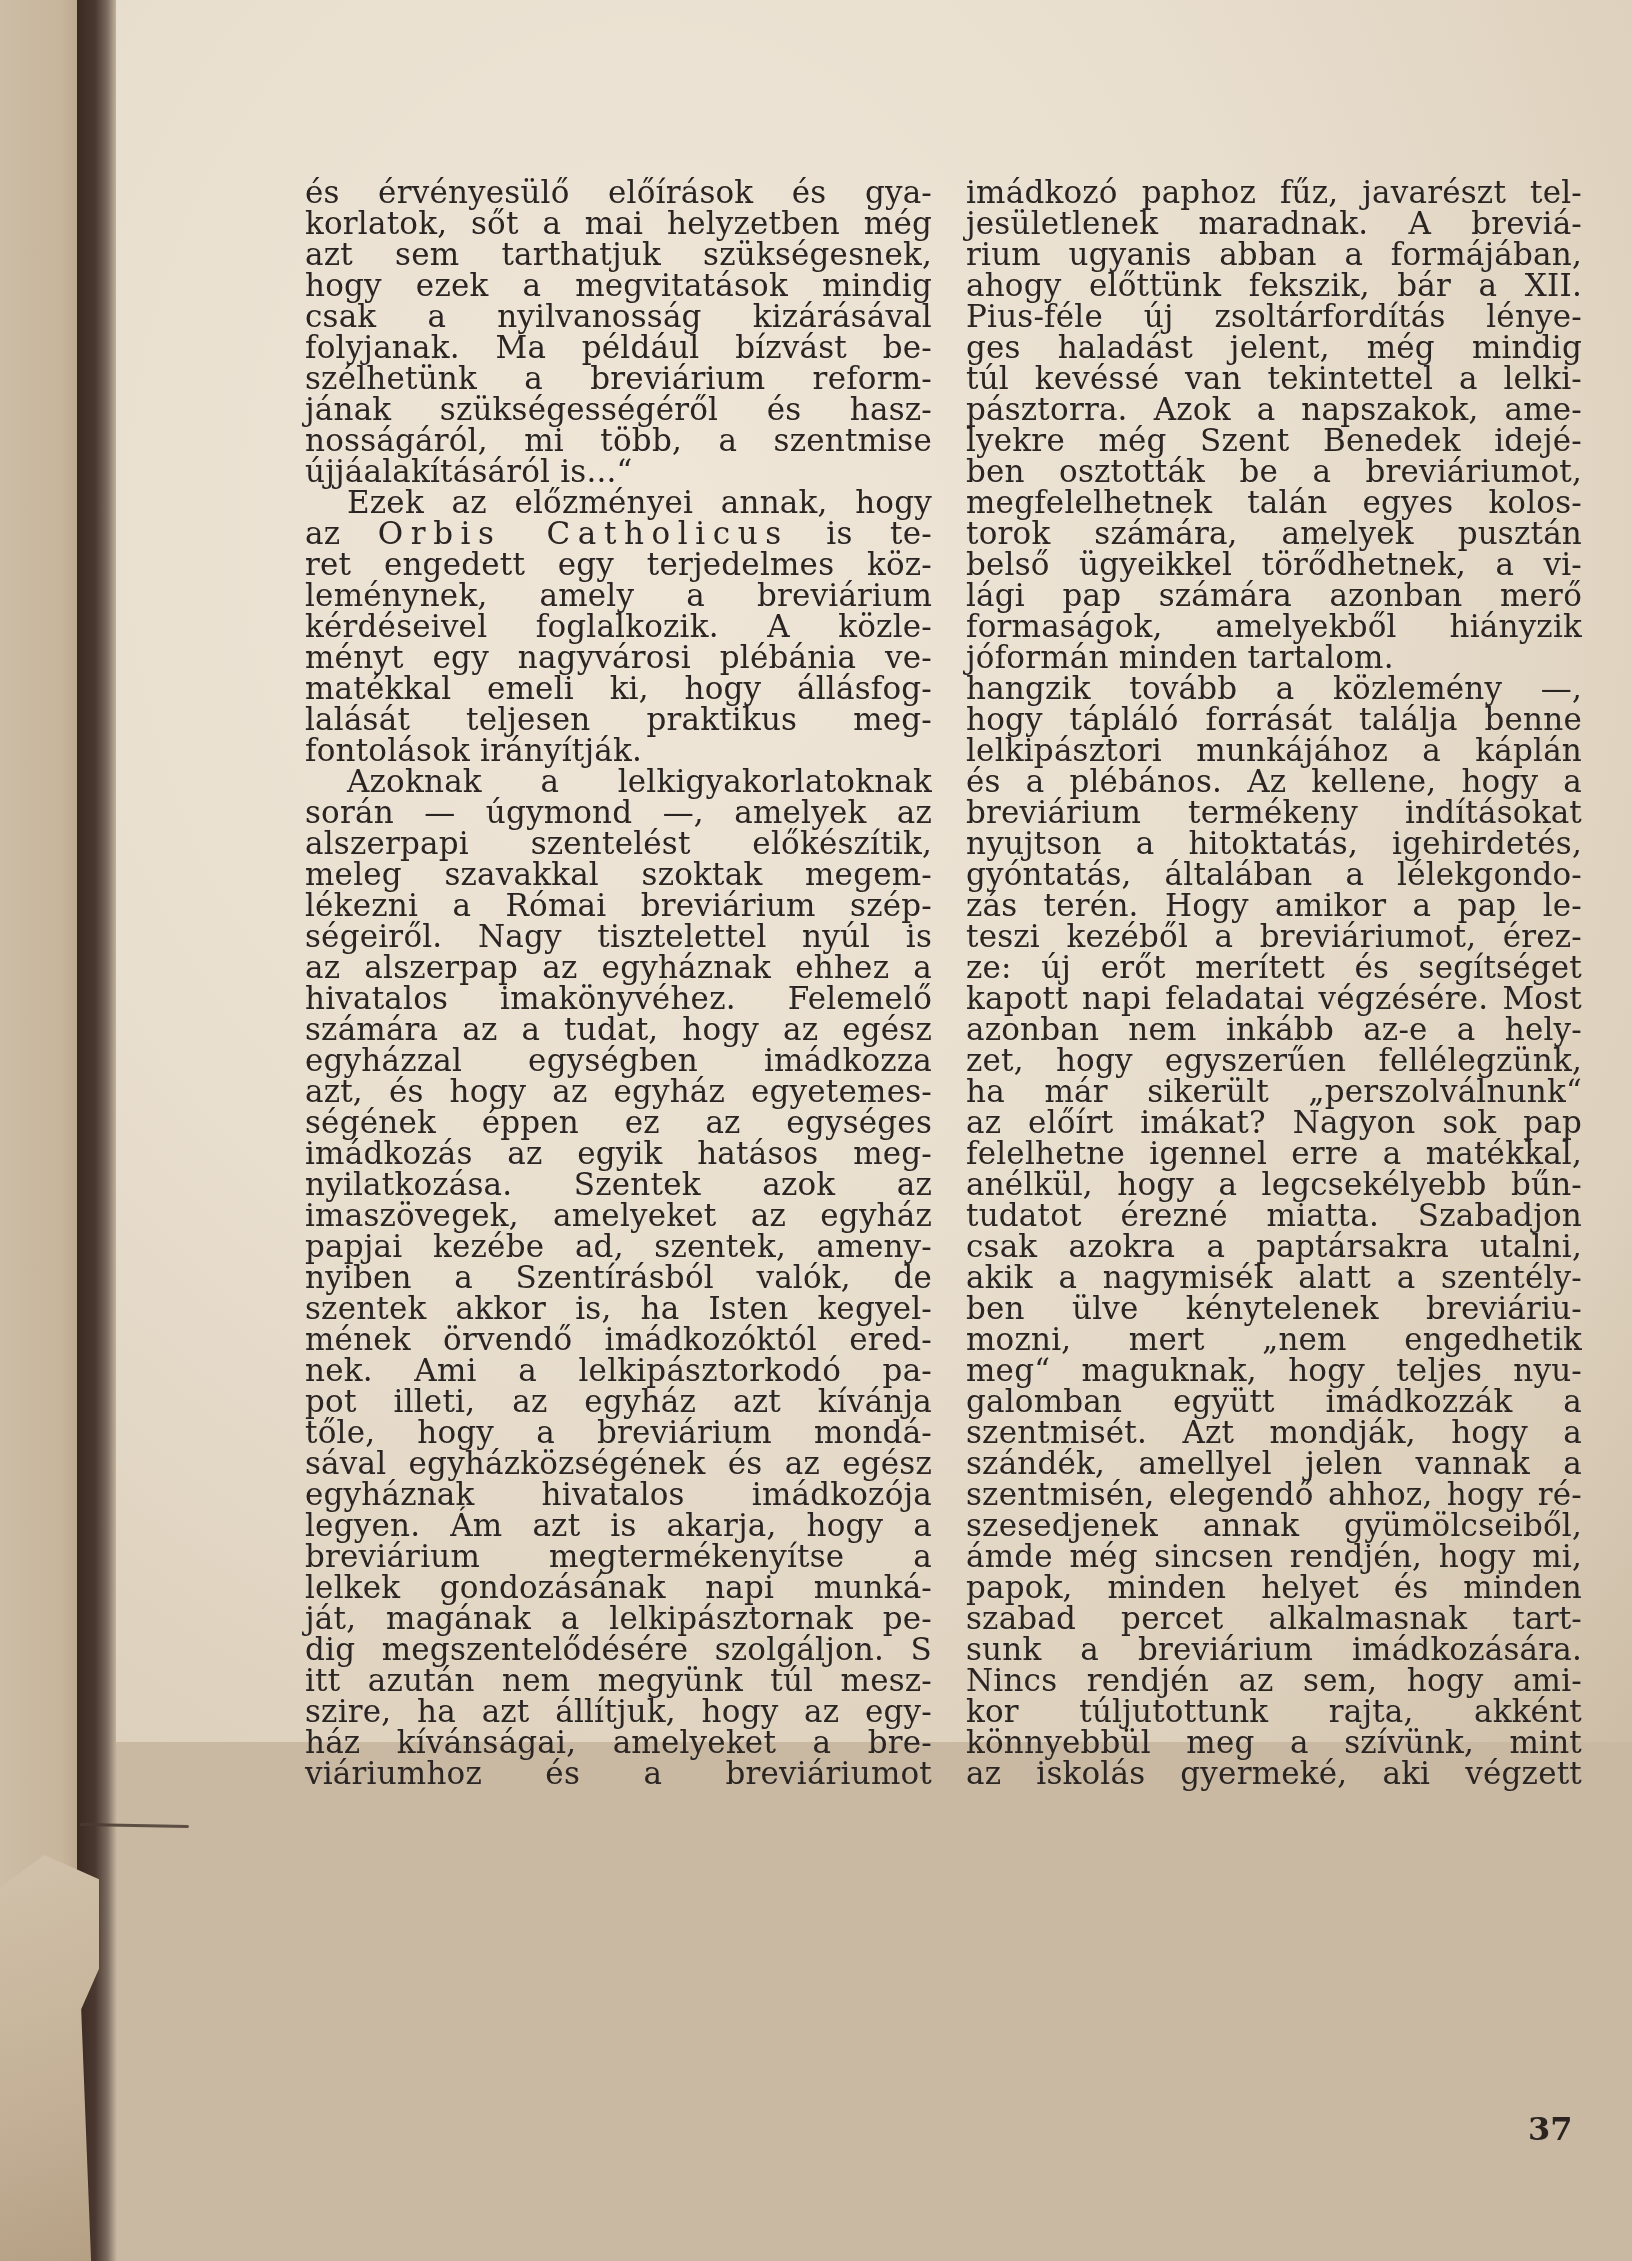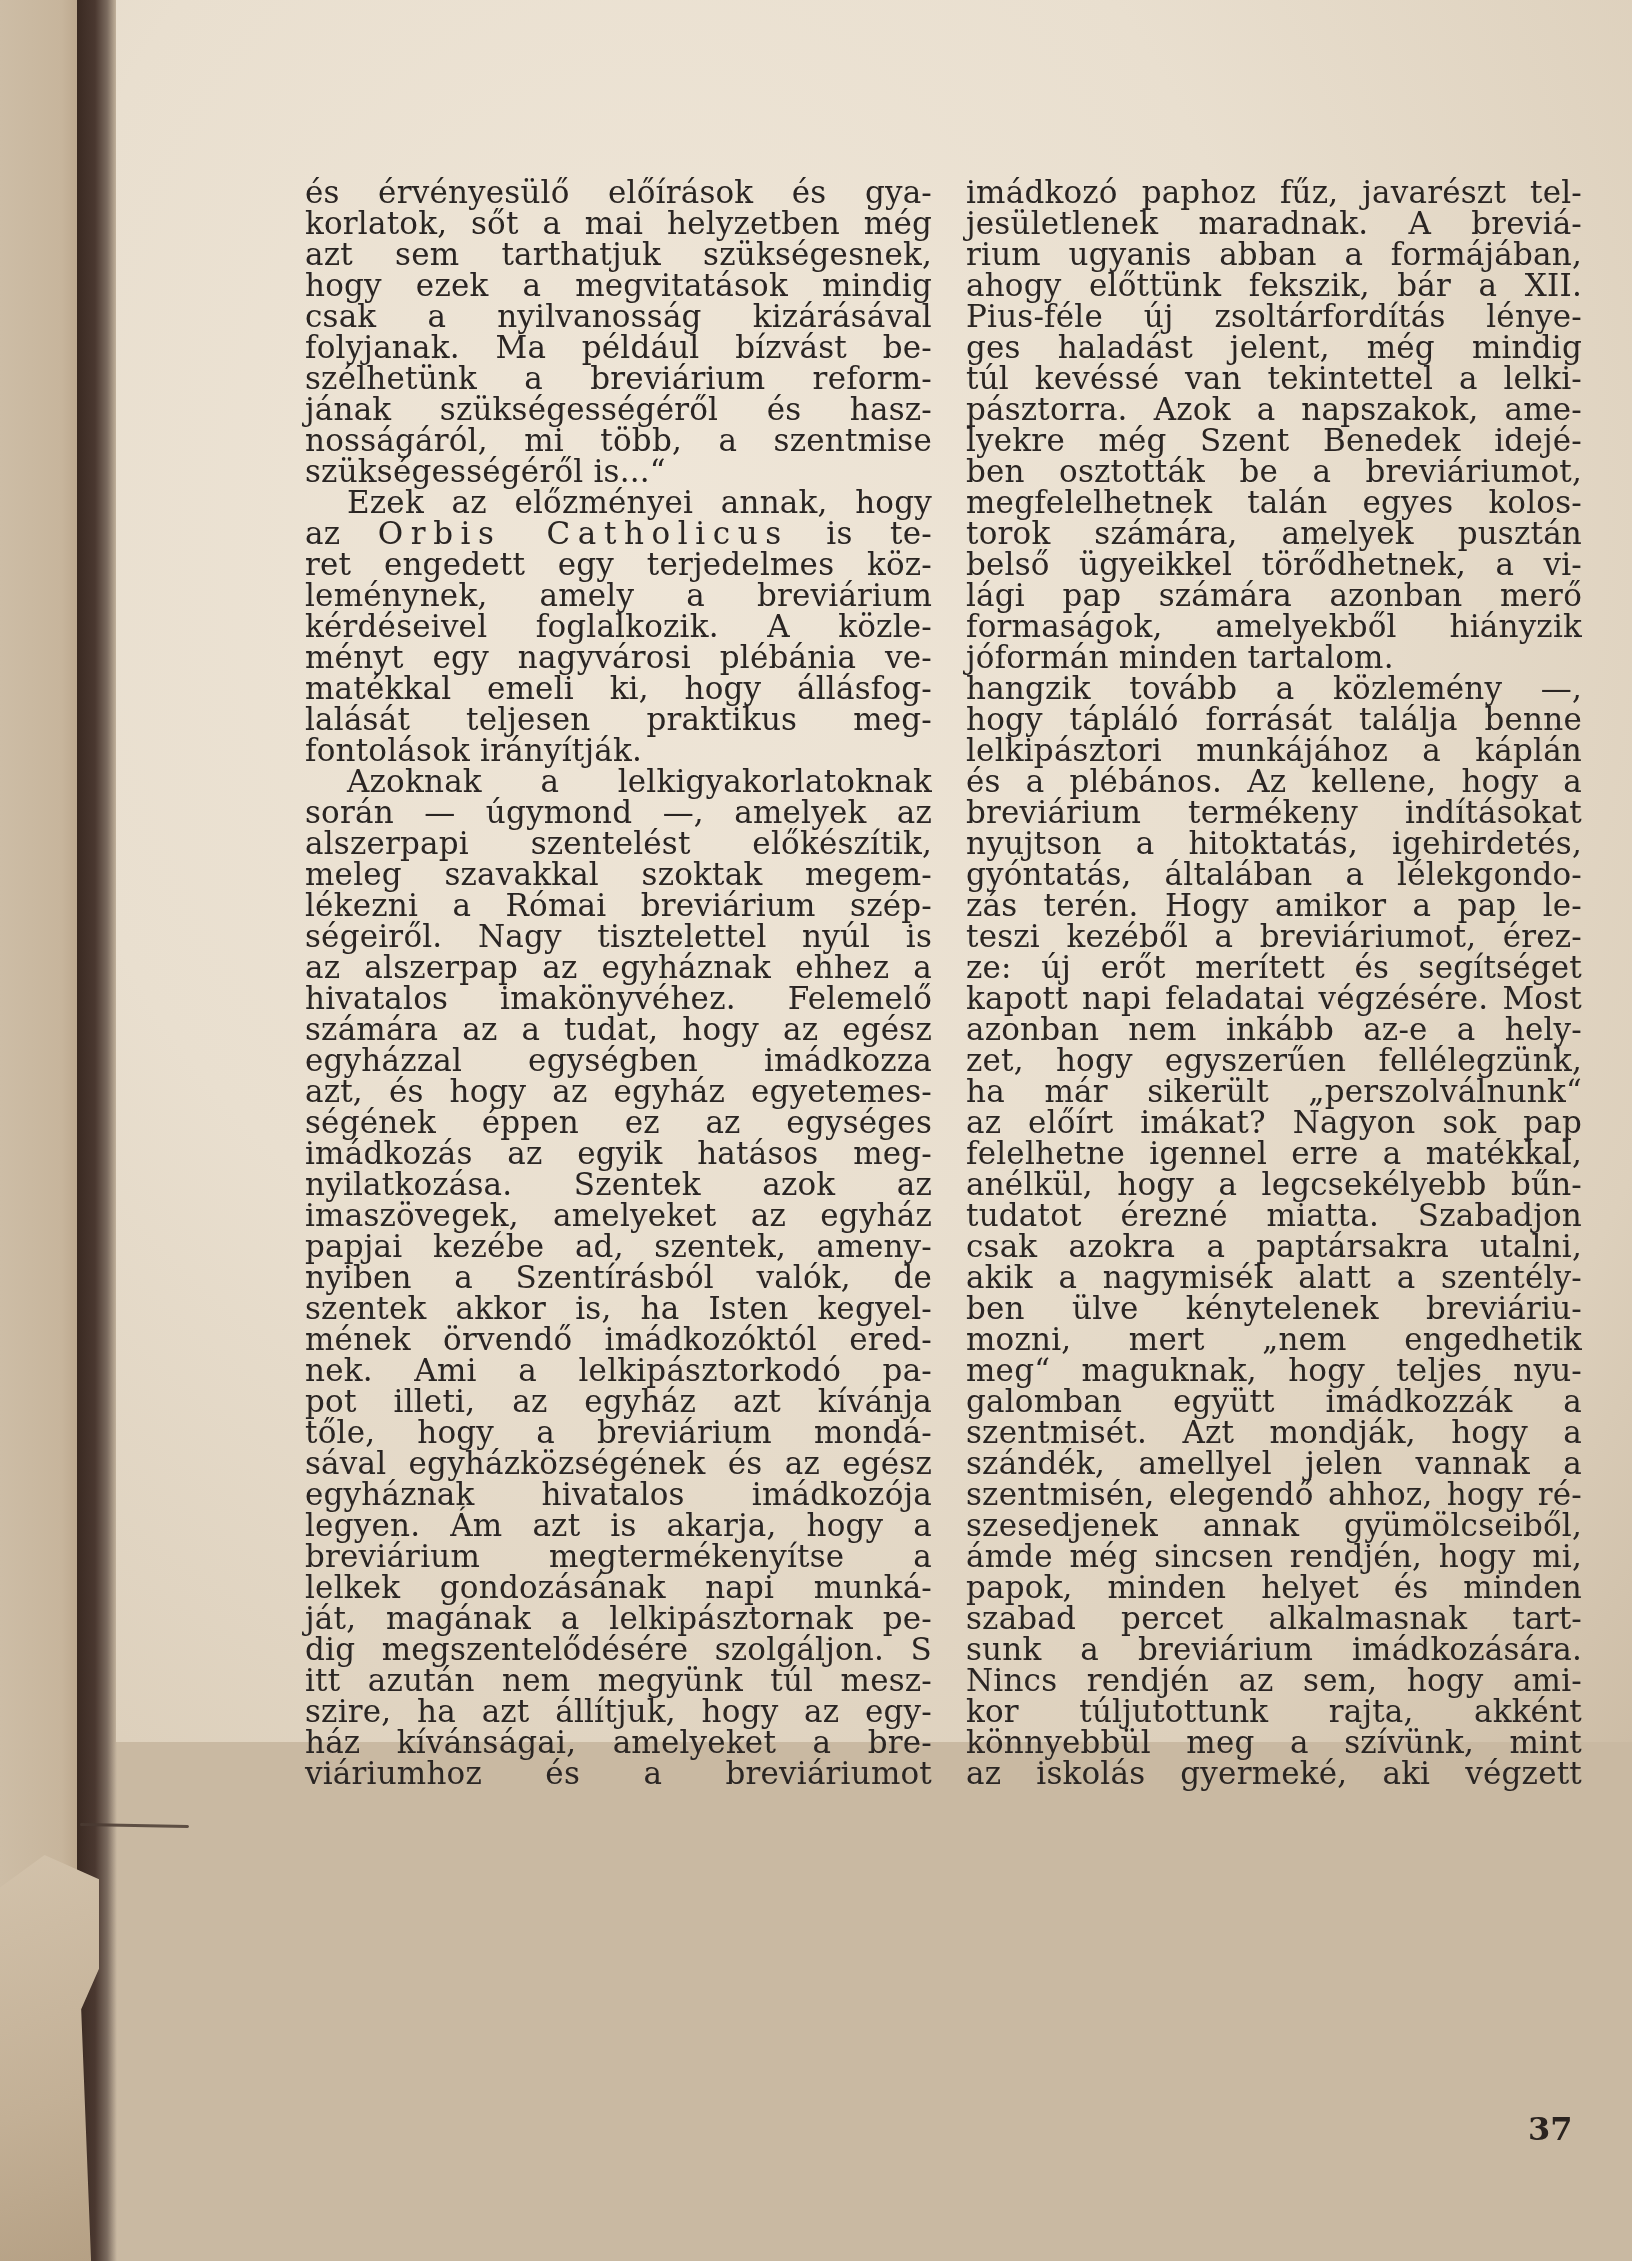--- a/index.html
+++ b/index.html
@@ -87,21 +87,21 @@
   <div class="column left" id="col-left">
       <span class="line">és érvényesülő előírások és gya-</span>
       <span class="line">korlatok, sőt a mai helyzetben még</span>
       <span class="line">azt sem tarthatjuk szükségesnek,</span>
       <span class="line">hogy ezek a megvitatások mindig</span>
       <span class="line">csak a nyilvanosság kizárásával</span>
       <span class="line">folyjanak. Ma például bízvást be-</span>
       <span class="line">szélhetünk a breviárium reform-</span>
       <span class="line">jának szükségességéről és hasz-</span>
       <span class="line">nosságáról, mi több, a szentmise</span>
-      <span class="line last">szükségességéről is...“</span>
+      <span class="line last">újjáalakításáról is...“</span>
       <span class="line indent">Ezek az előzményei annak, hogy</span>
       <span class="line">az <span class="spaced">Orbis Catholicus</span> is te-</span>
       <span class="line">ret engedett egy terjedelmes köz-</span>
       <span class="line">leménynek, amely a breviárium</span>
       <span class="line">kérdéseivel foglalkozik. A közle-</span>
       <span class="line">ményt egy nagyvárosi plébánia ve-</span>
       <span class="line">matékkal emeli ki, hogy állásfog-</span>
       <span class="line">lalását teljesen praktikus meg-</span>
       <span class="line last">fontolások irányítják.</span>
       <span class="line indent">Azoknak a lelkigyakorlatoknak</span>

